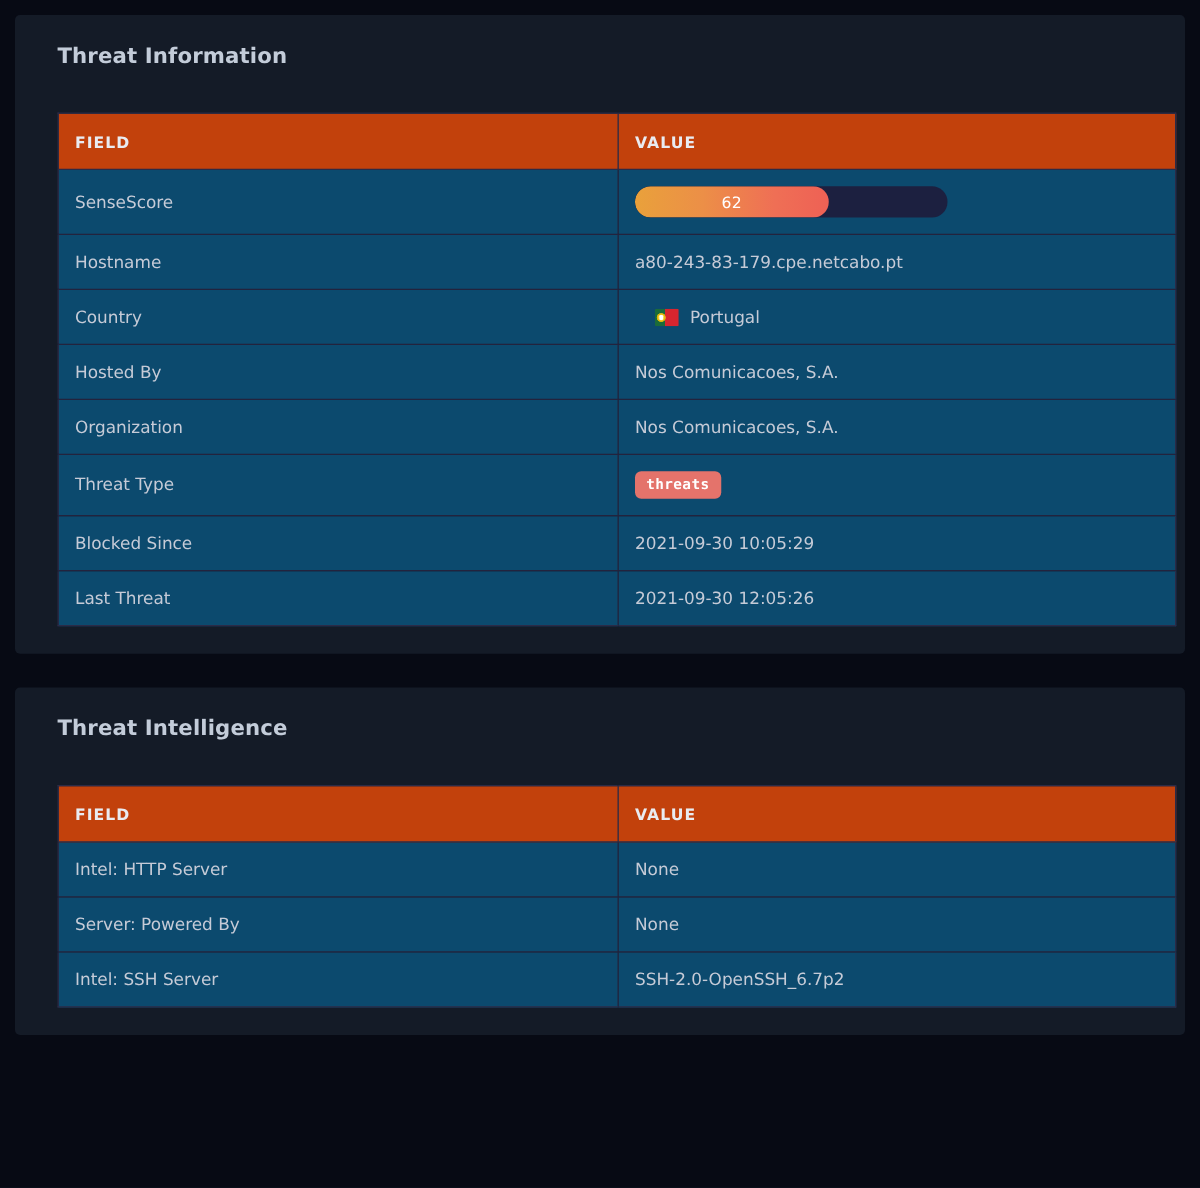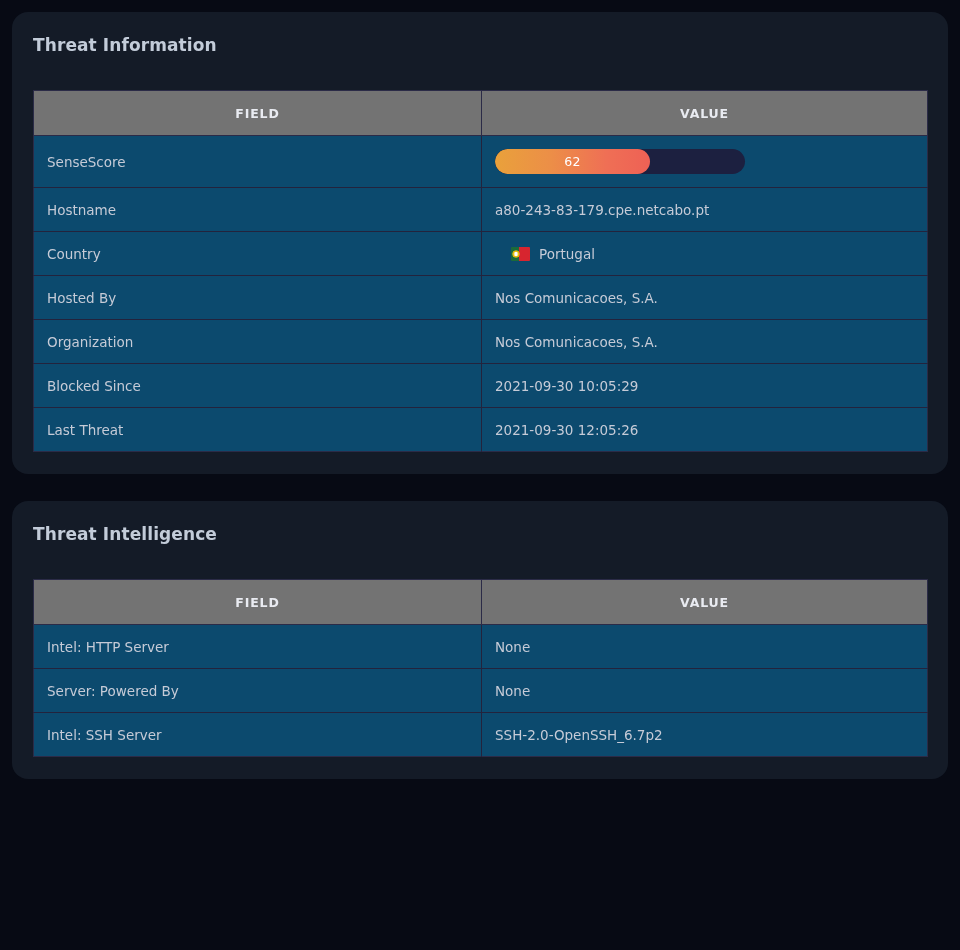--- a/index.html
+++ b/index.html
@@ -17,22 +17,22 @@
     height: 950px;
     background: #070a14;
     padding: 12px;
     display: flex;
     flex-direction: column;
     gap: 27px;
   }
 
   .panel {
     background: #141b27;
-    border-radius: 16px;
-    padding: 22px 21px 22px 21px;
+    border-radius: 4px;
+    padding: 22px 21px 22px 34px;
   }
 
   .panel-title {
     font-size: 17px;
     font-weight: 600;
     color: #c3ccd9;
     letter-spacing: 0.1px;
     line-height: 22px;
     font-family: "DejaVu Sans", sans-serif;
   }
@@ -45,26 +45,26 @@
     width: 894px;
     border-collapse: collapse;
     table-layout: fixed;
     border: 1px solid #2b2b47;
   }
 
   table.kv col.c-field { width: 448px; }
   table.kv col.c-value { width: 446px; }
 
   table.kv thead th {
-    background: #737373;
+    background: #c2410c;
     color: #e9ebf1;
     font-size: 12.5px;
     font-weight: 700;
     letter-spacing: 0.85px;
-    text-align: center;
+    text-align: left;
     padding: 15px 13px 14px 13px;
     height: 41px;
     border-right: 1px solid #2b2b47;
     border-bottom: 1px solid #2b2b47;
     font-family: "DejaVu Sans", sans-serif;
   }
   table.kv thead th:last-child { border-right: none; }
 
   table.kv tbody td {
     background: #0c4a6e;
@@ -211,20 +211,26 @@
           <tr>
             <td>Hosted By</td>
             <td class="danger-text">Nos Comunicacoes, S.A.</td>
           </tr>
 
           <tr>
             <td>Organization</td>
             <td>Nos Comunicacoes, S.A.</td>
           </tr>
 
+          <tr>
+            <td>Threat Type</td>
+            <td>
+              <span class="badge">threats</span>
+            </td>
+          </tr>
 
           <tr>
             <td>Blocked Since</td>
             <td>2021-09-30 10:05:29</td>
           </tr>
 
           <tr>
             <td>Last Threat</td>
             <td>2021-09-30 12:05:26</td>
           </tr>

